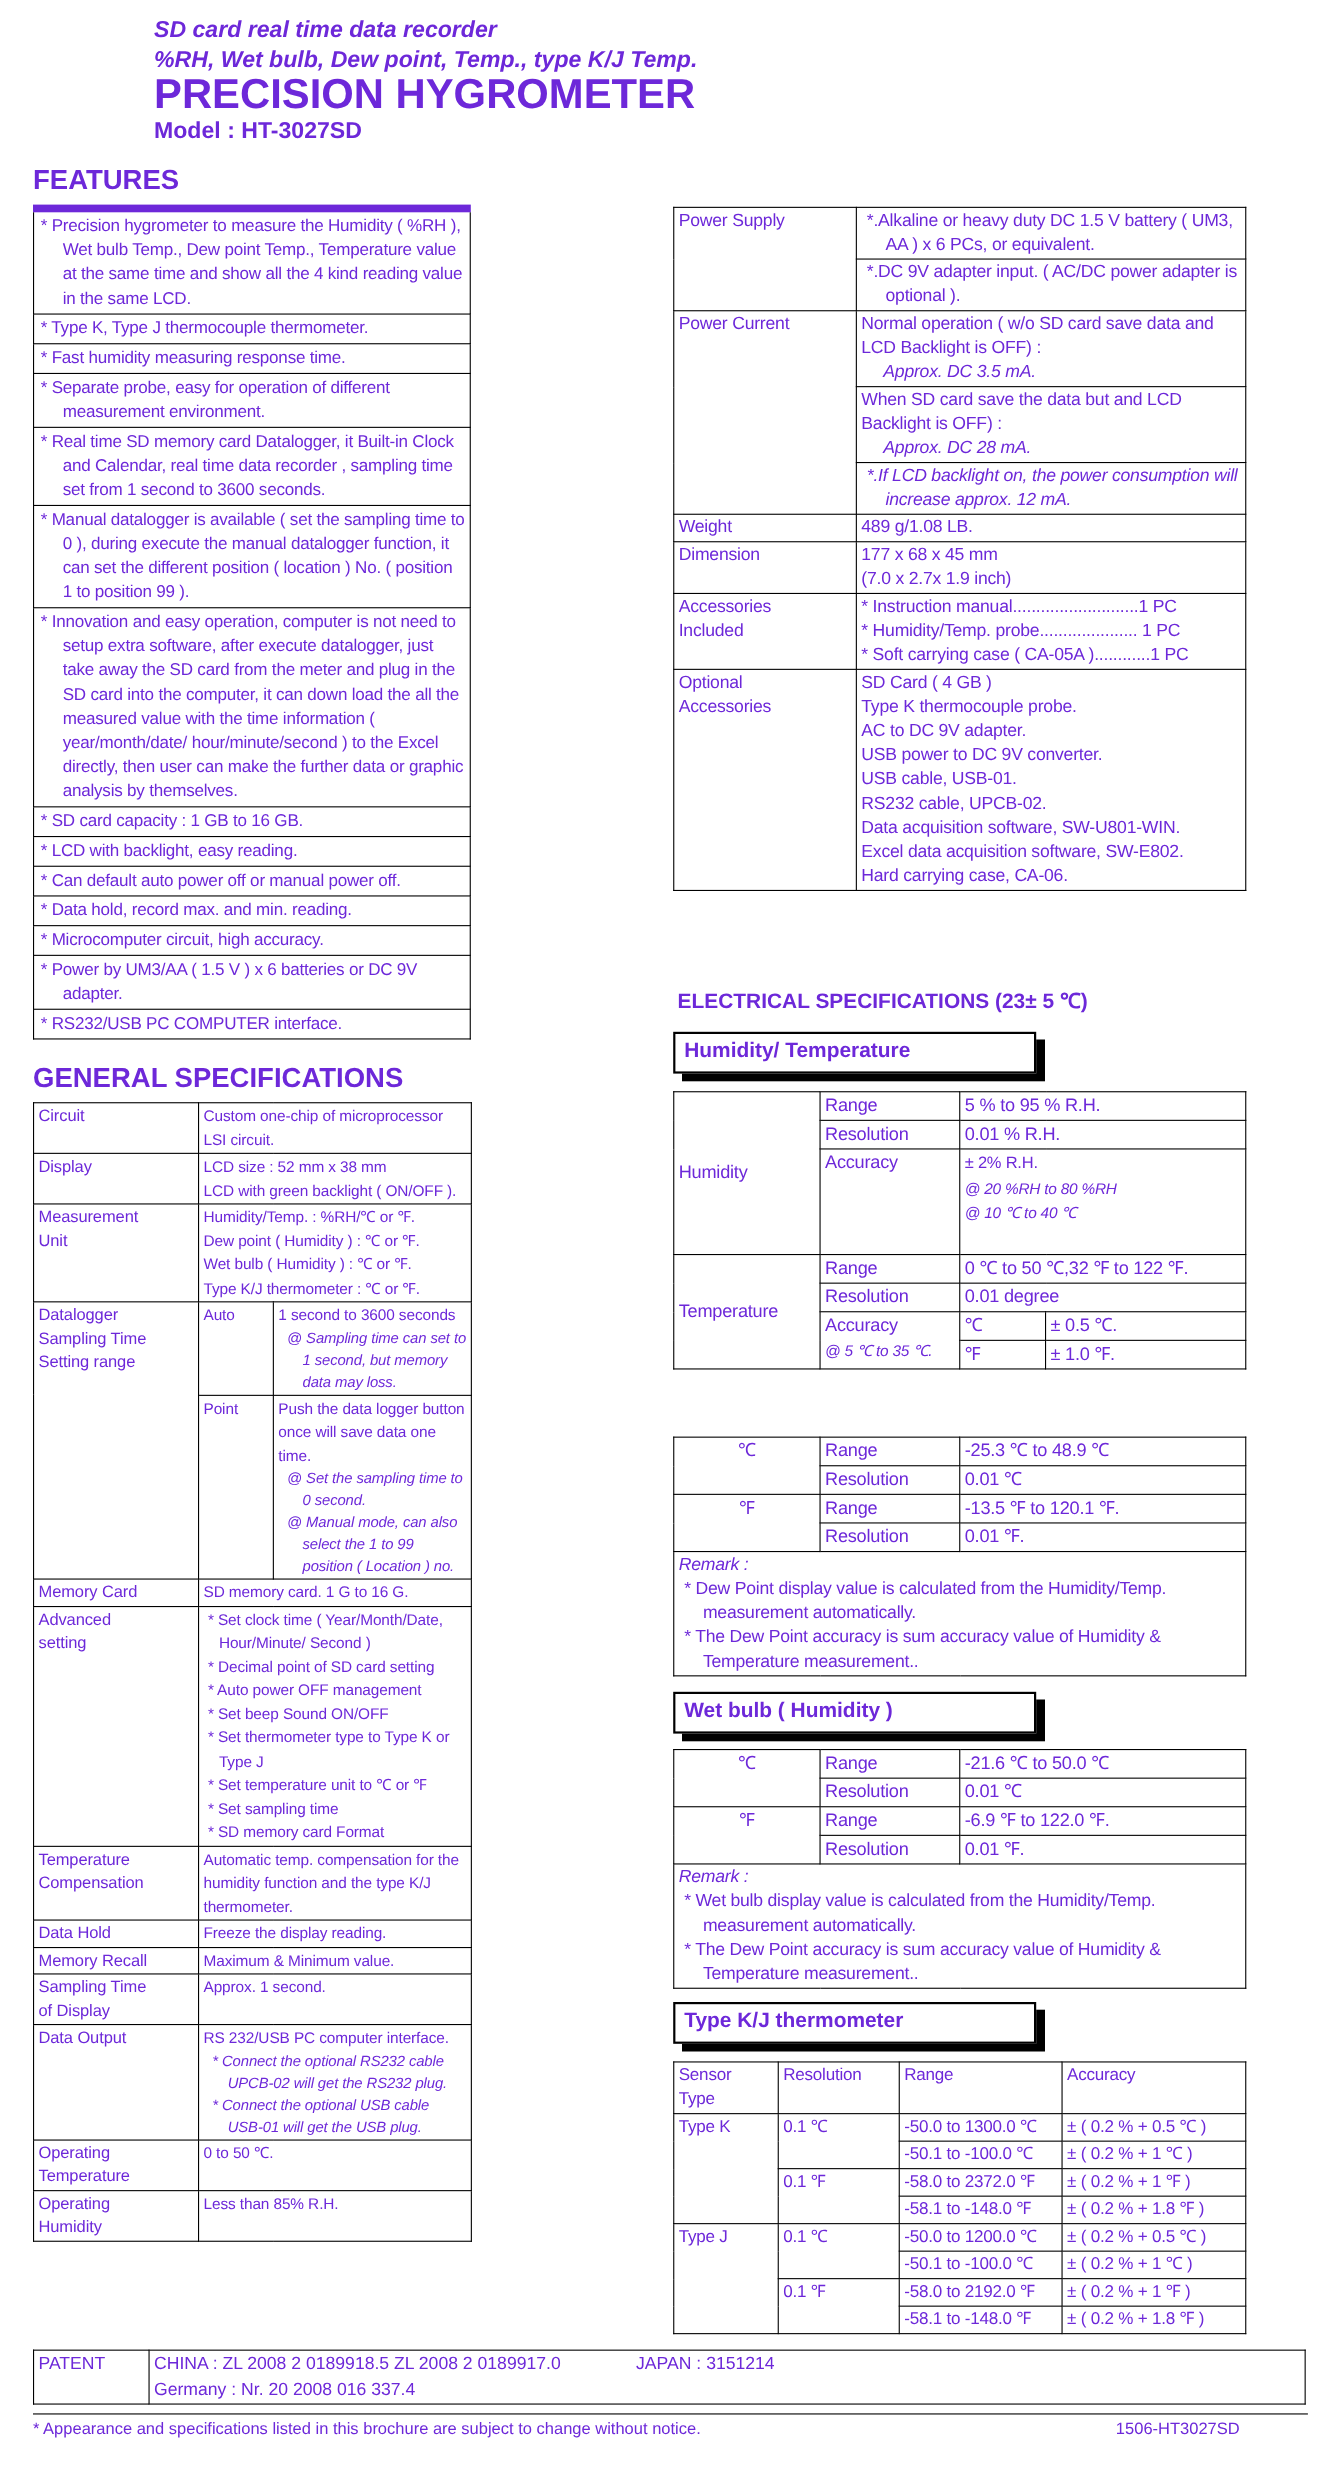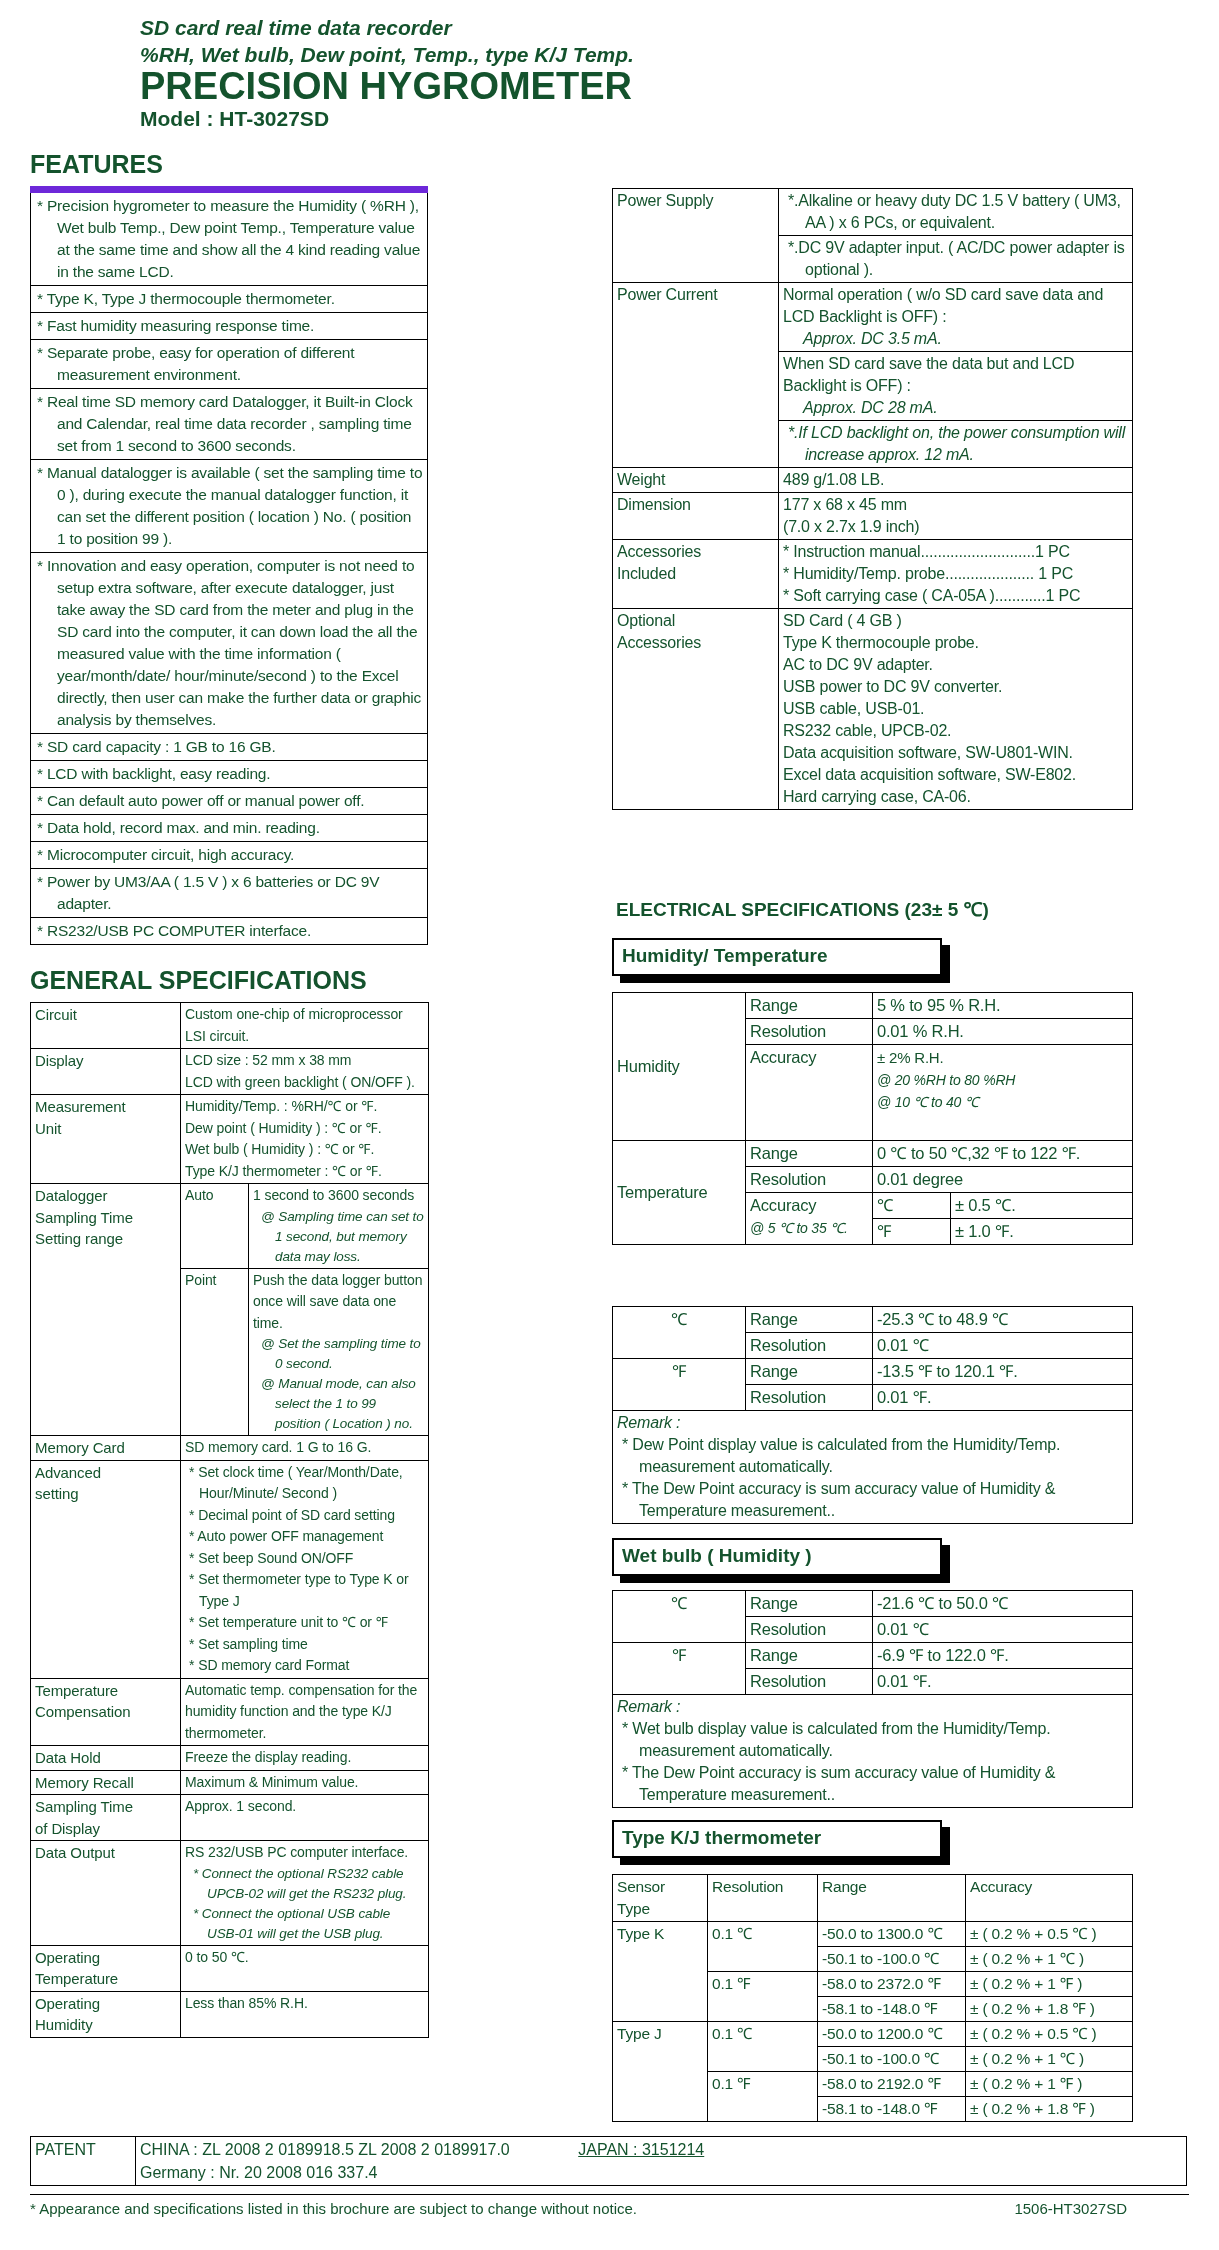--- a/index.html
+++ b/index.html
@@ -1,18 +1,18 @@
 <!DOCTYPE html>
 <html><head>
 <meta charset="utf-8">
 <style>
   * { box-sizing: border-box; }
   html,body { margin:0; padding:0; background:#fff; }
   .page {
-    position:relative; width:1219px; height:2250px; background:#fff; color:#14532d;
+    position:relative; width:1219px; height:2250px; background:#fff; color:#6d28d9;
     font-family:"Liberation Sans", sans-serif; overflow:hidden;
   }
   
   .doc-header { position:absolute; left:140px; top:14px; }
   .tagline { font-size:21px; line-height:27px; font-weight:bold; font-style:italic; }
   .doc-title { font-size:38px; line-height:35px; font-weight:bold; margin-top:1px; }
   .doc-model { font-size:21px; line-height:26px; font-weight:bold; margin-top:2px; }
 
   
   .sec-heading { font-size:25px; font-weight:bold; margin:0 0 7px 0; }
@@ -54,21 +54,21 @@
   .kj-sec    { position:absolute; left:612px; top:1874px; width:520px; }
   .ht-sec td, .dew-sec td, .wet-sec td { font-size:16.5px; line-height:23px; letter-spacing:-0.2px; }
   .kj-sec td { font-size:15.5px; line-height:22px; letter-spacing:-0.2px; }
   .unit-cell { text-align:center; font-size:18px; }
   .acc-note { font-style:italic; font-size:14px; line-height:22px; }
   .remark-body { font-size:16px; line-height:22px; }
 
   
   .patent-sec { position:absolute; left:30px; top:2136px; width:1157px; }
   .patent-sec td { font-size:16px; line-height:23px; }
-  .patent-japan { margin-left:64px;text-decoration:underline; }
+  .patent-japan { margin-left:64px; }
   .page-footer {
     position:absolute; left:30px; top:2194px; width:1159px;
     border-top:1px solid #000; padding-top:5px;
     display:flex; justify-content:space-between; font-size:15px;
   }
   .footer-code { margin-right:62px; }
 </style>
 </head>
 <body>
 

